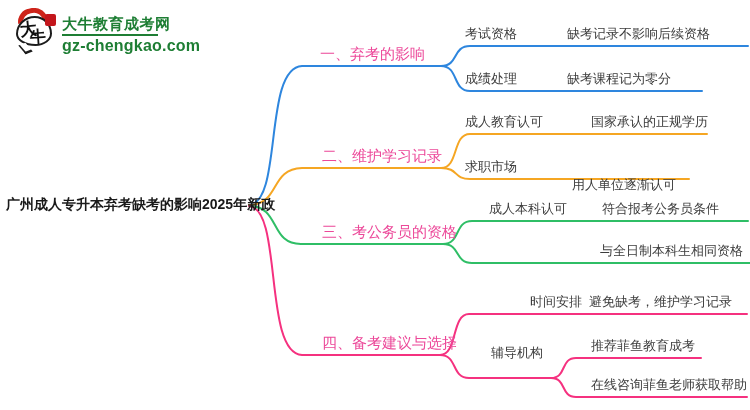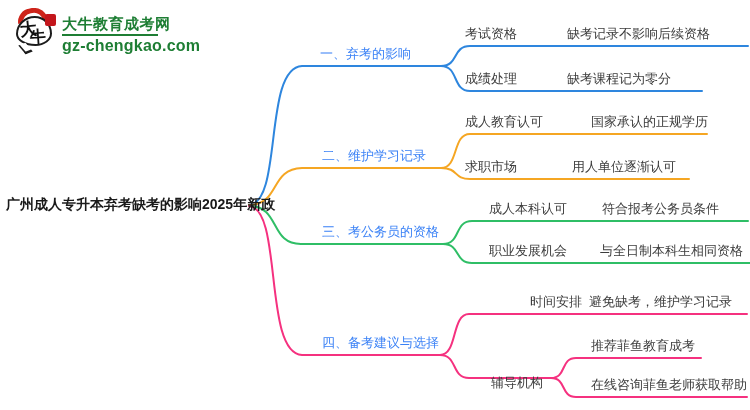--- a/index.html
+++ b/index.html
@@ -43,21 +43,21 @@
   .stroke-b1 { stroke: #2e86de; }
   .stroke-b2 { stroke: #f5a623; }
   .stroke-b3 { stroke: #2fbe66; }
   .stroke-b4 { stroke: #f5317f; }
 
   .node { position: absolute; height: 18px; line-height: 18px; white-space: nowrap; color: #3c3c3c; font-size: 13px; }
   .node.root {
     left: 6px; top: 194px; width: 234px; height: 20px; line-height: 20px;
     text-align: right; font-size: 14px; font-weight: bold; color: #1a1a1a;
   }
-  .node.branch { font-size: 13px; color: #3b82f6; }
+  .node.branch { font-size: 15px; color: #ec4899; }
 </style>
 </head>
 <body>
 
 <div class="stage">
 
   <div class="site-header">
     <div class="logo-bubble">
       <div class="logo-arc"></div>
       <div class="bubble-body"></div>
@@ -99,28 +99,27 @@
   <div class="node branch" style="left:320px; top:45px;">一、弃考的影响</div>
   <div class="node" style="left:465px; top:25px;">考试资格</div>
   <div class="node" style="left:567px; top:25px;">缺考记录不影响后续资格</div>
   <div class="node" style="left:465px; top:70px;">成绩处理</div>
   <div class="node" style="left:567px; top:70px;">缺考课程记为零分</div>
 
   <div class="node branch" style="left:322px; top:147px;">二、维护学习记录</div>
   <div class="node" style="left:465px; top:113px;">成人教育认可</div>
   <div class="node" style="left:591px; top:113px;">国家承认的正规学历</div>
   <div class="node" style="left:465px; top:158px;">求职市场</div>
-  <div class="node" style="left:572px; top:158px;">用人单位逐渐认可</div>
+  <div class="node" style="left:572px; top:176px;">用人单位逐渐认可</div>
 
   <div class="node branch" style="left:322px; top:223px;">三、考公务员的资格</div>
   <div class="node" style="left:489px; top:200px;text-align:right;">成人本科认可</div>
   <div class="node" style="left:602px; top:200px;">符合报考公务员条件</div>
-  <div class="node" style="left:489px; top:242px;">职业发展机会</div>
   <div class="node branch" style="left:322px; top:334px;">四、备考建议与选择</div>
 
   <div class="node" style="left:600px; top:242px;">与全日制本科生相同资格</div>
   <div class="node" style="left:489px; top:293px;padding-left:41px;">时间安排</div>
   <div class="node" style="left:589px; top:293px;">避免缺考，维护学习记录</div>
-  <div class="node" style="left:491px; top:374px;">辅导机构</div>
+  <div class="node" style="left:491px; top:344px;">辅导机构</div>
   <div class="node" style="left:591px; top:337px;">推荐菲鱼教育成考</div>
   <div class="node" style="left:591px; top:376px;">在线咨询菲鱼老师获取帮助</div>
 
 </div>
 
 </body></html>

